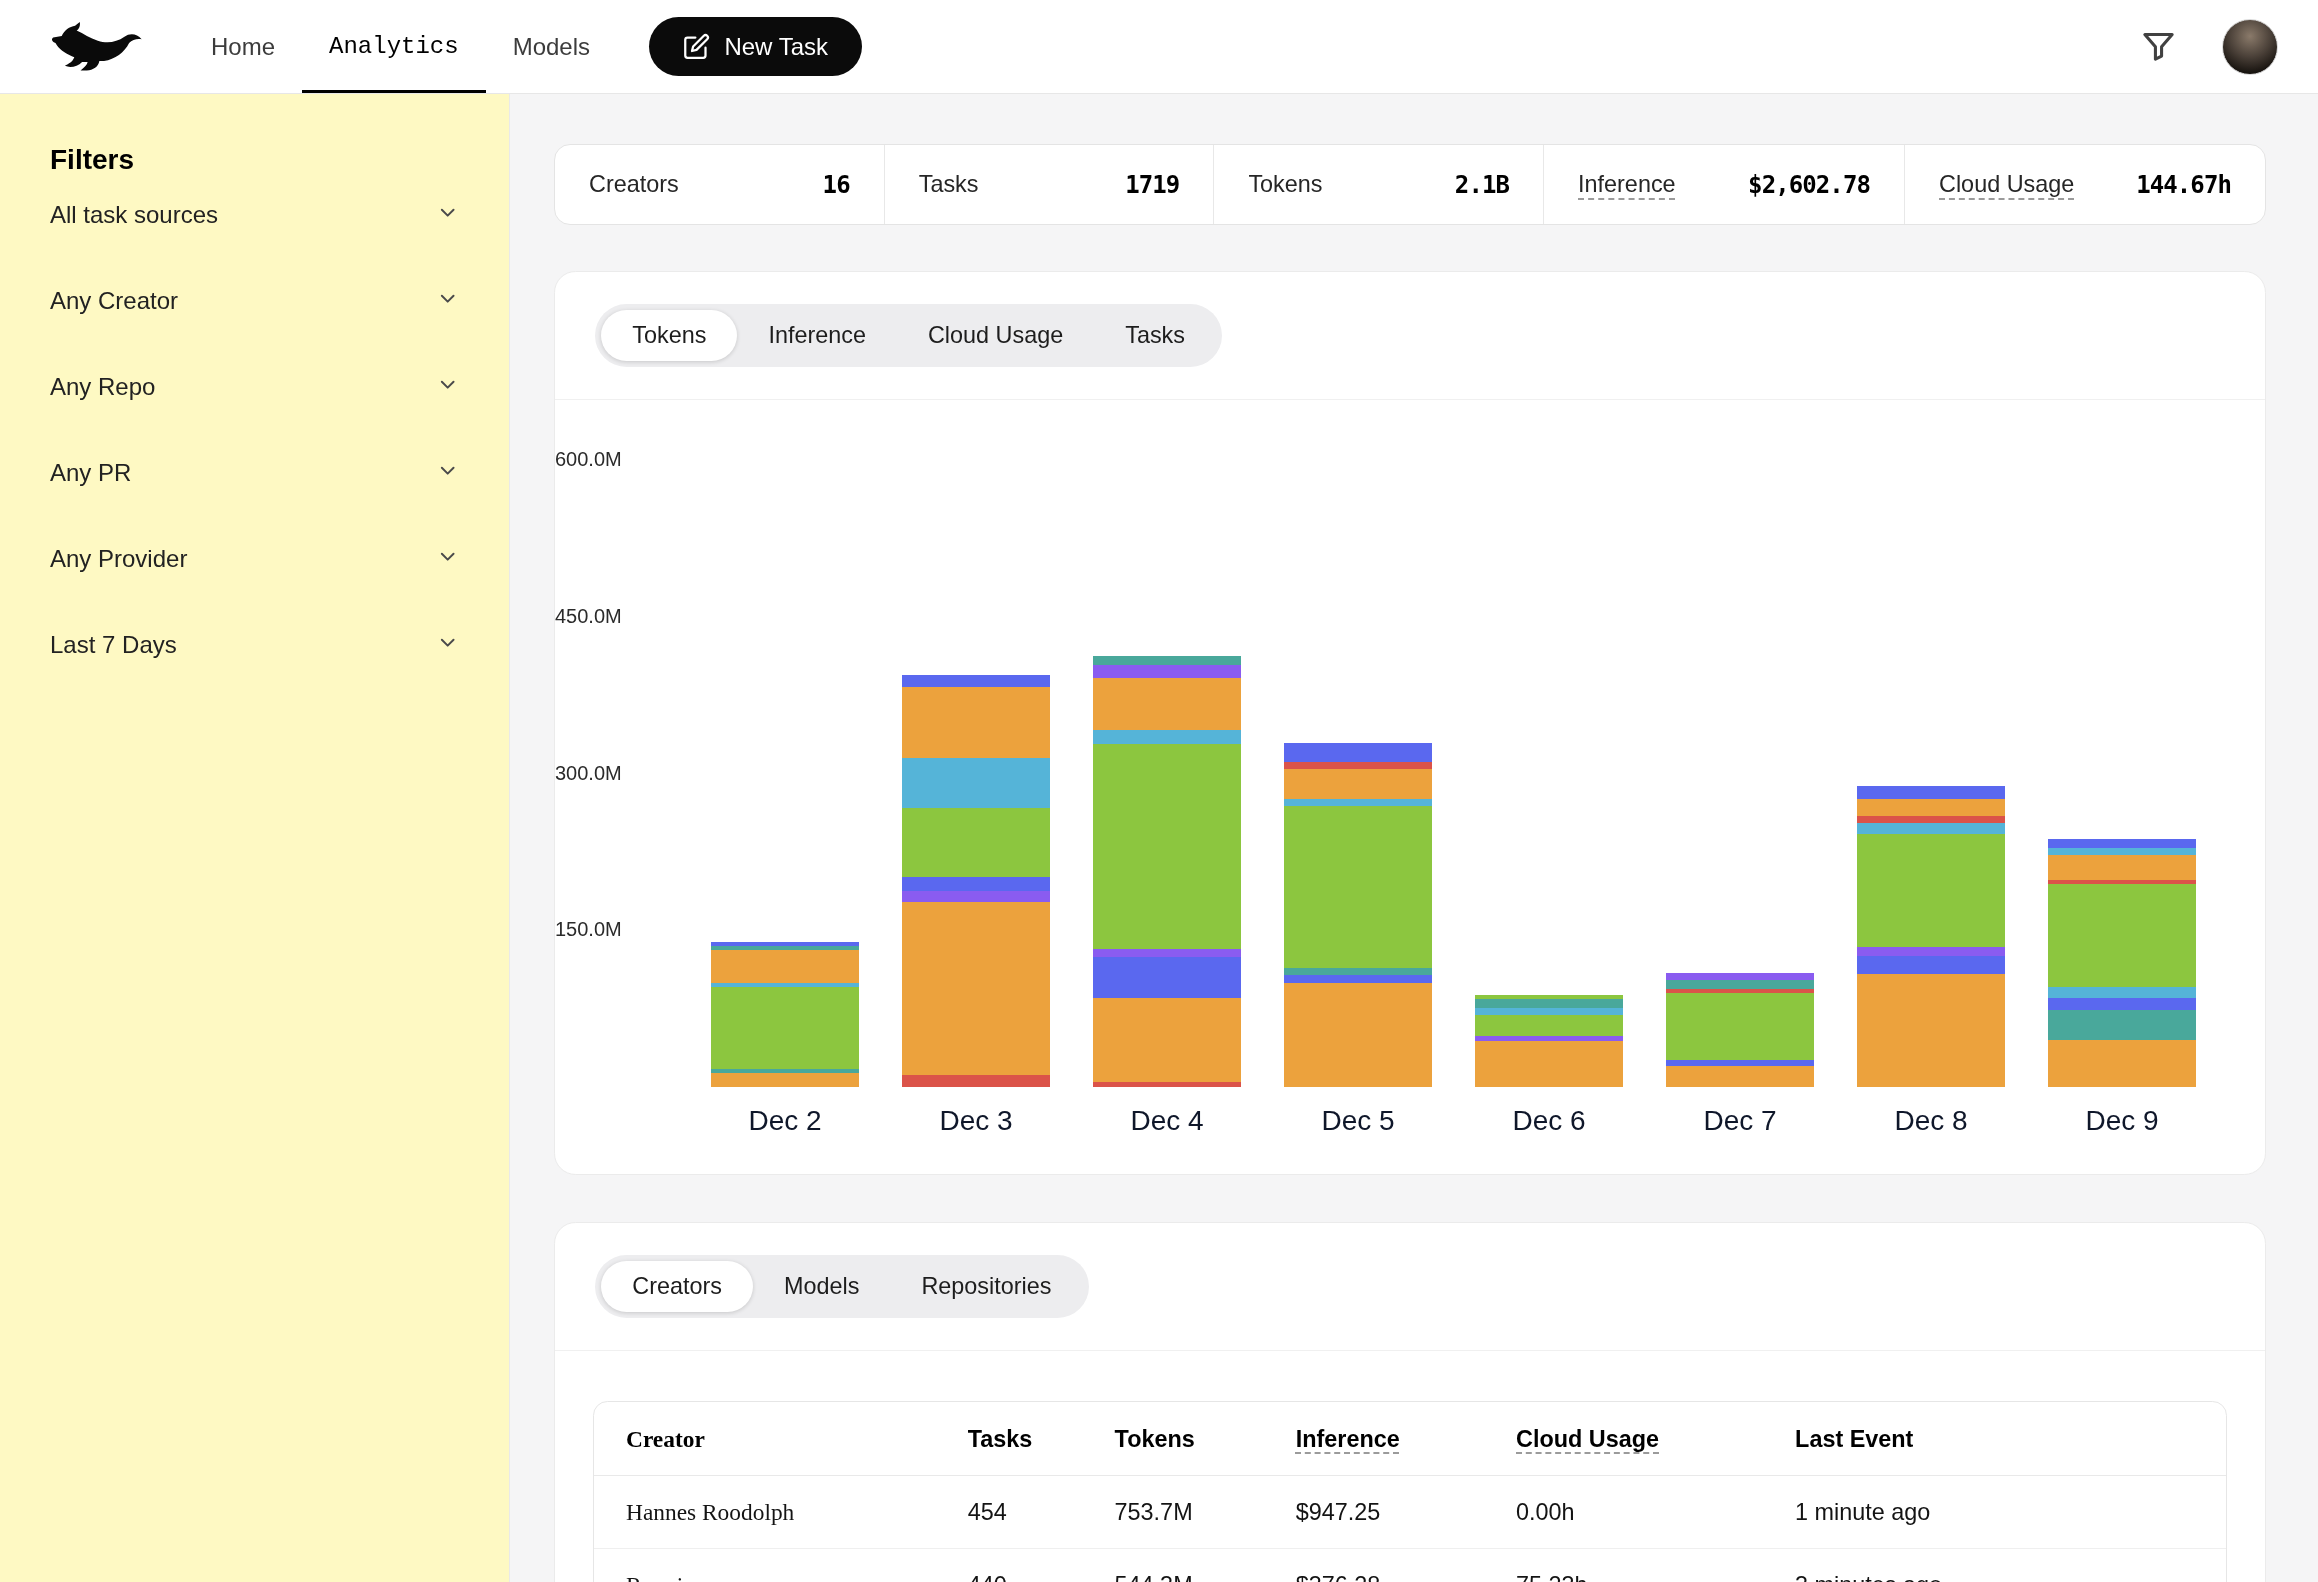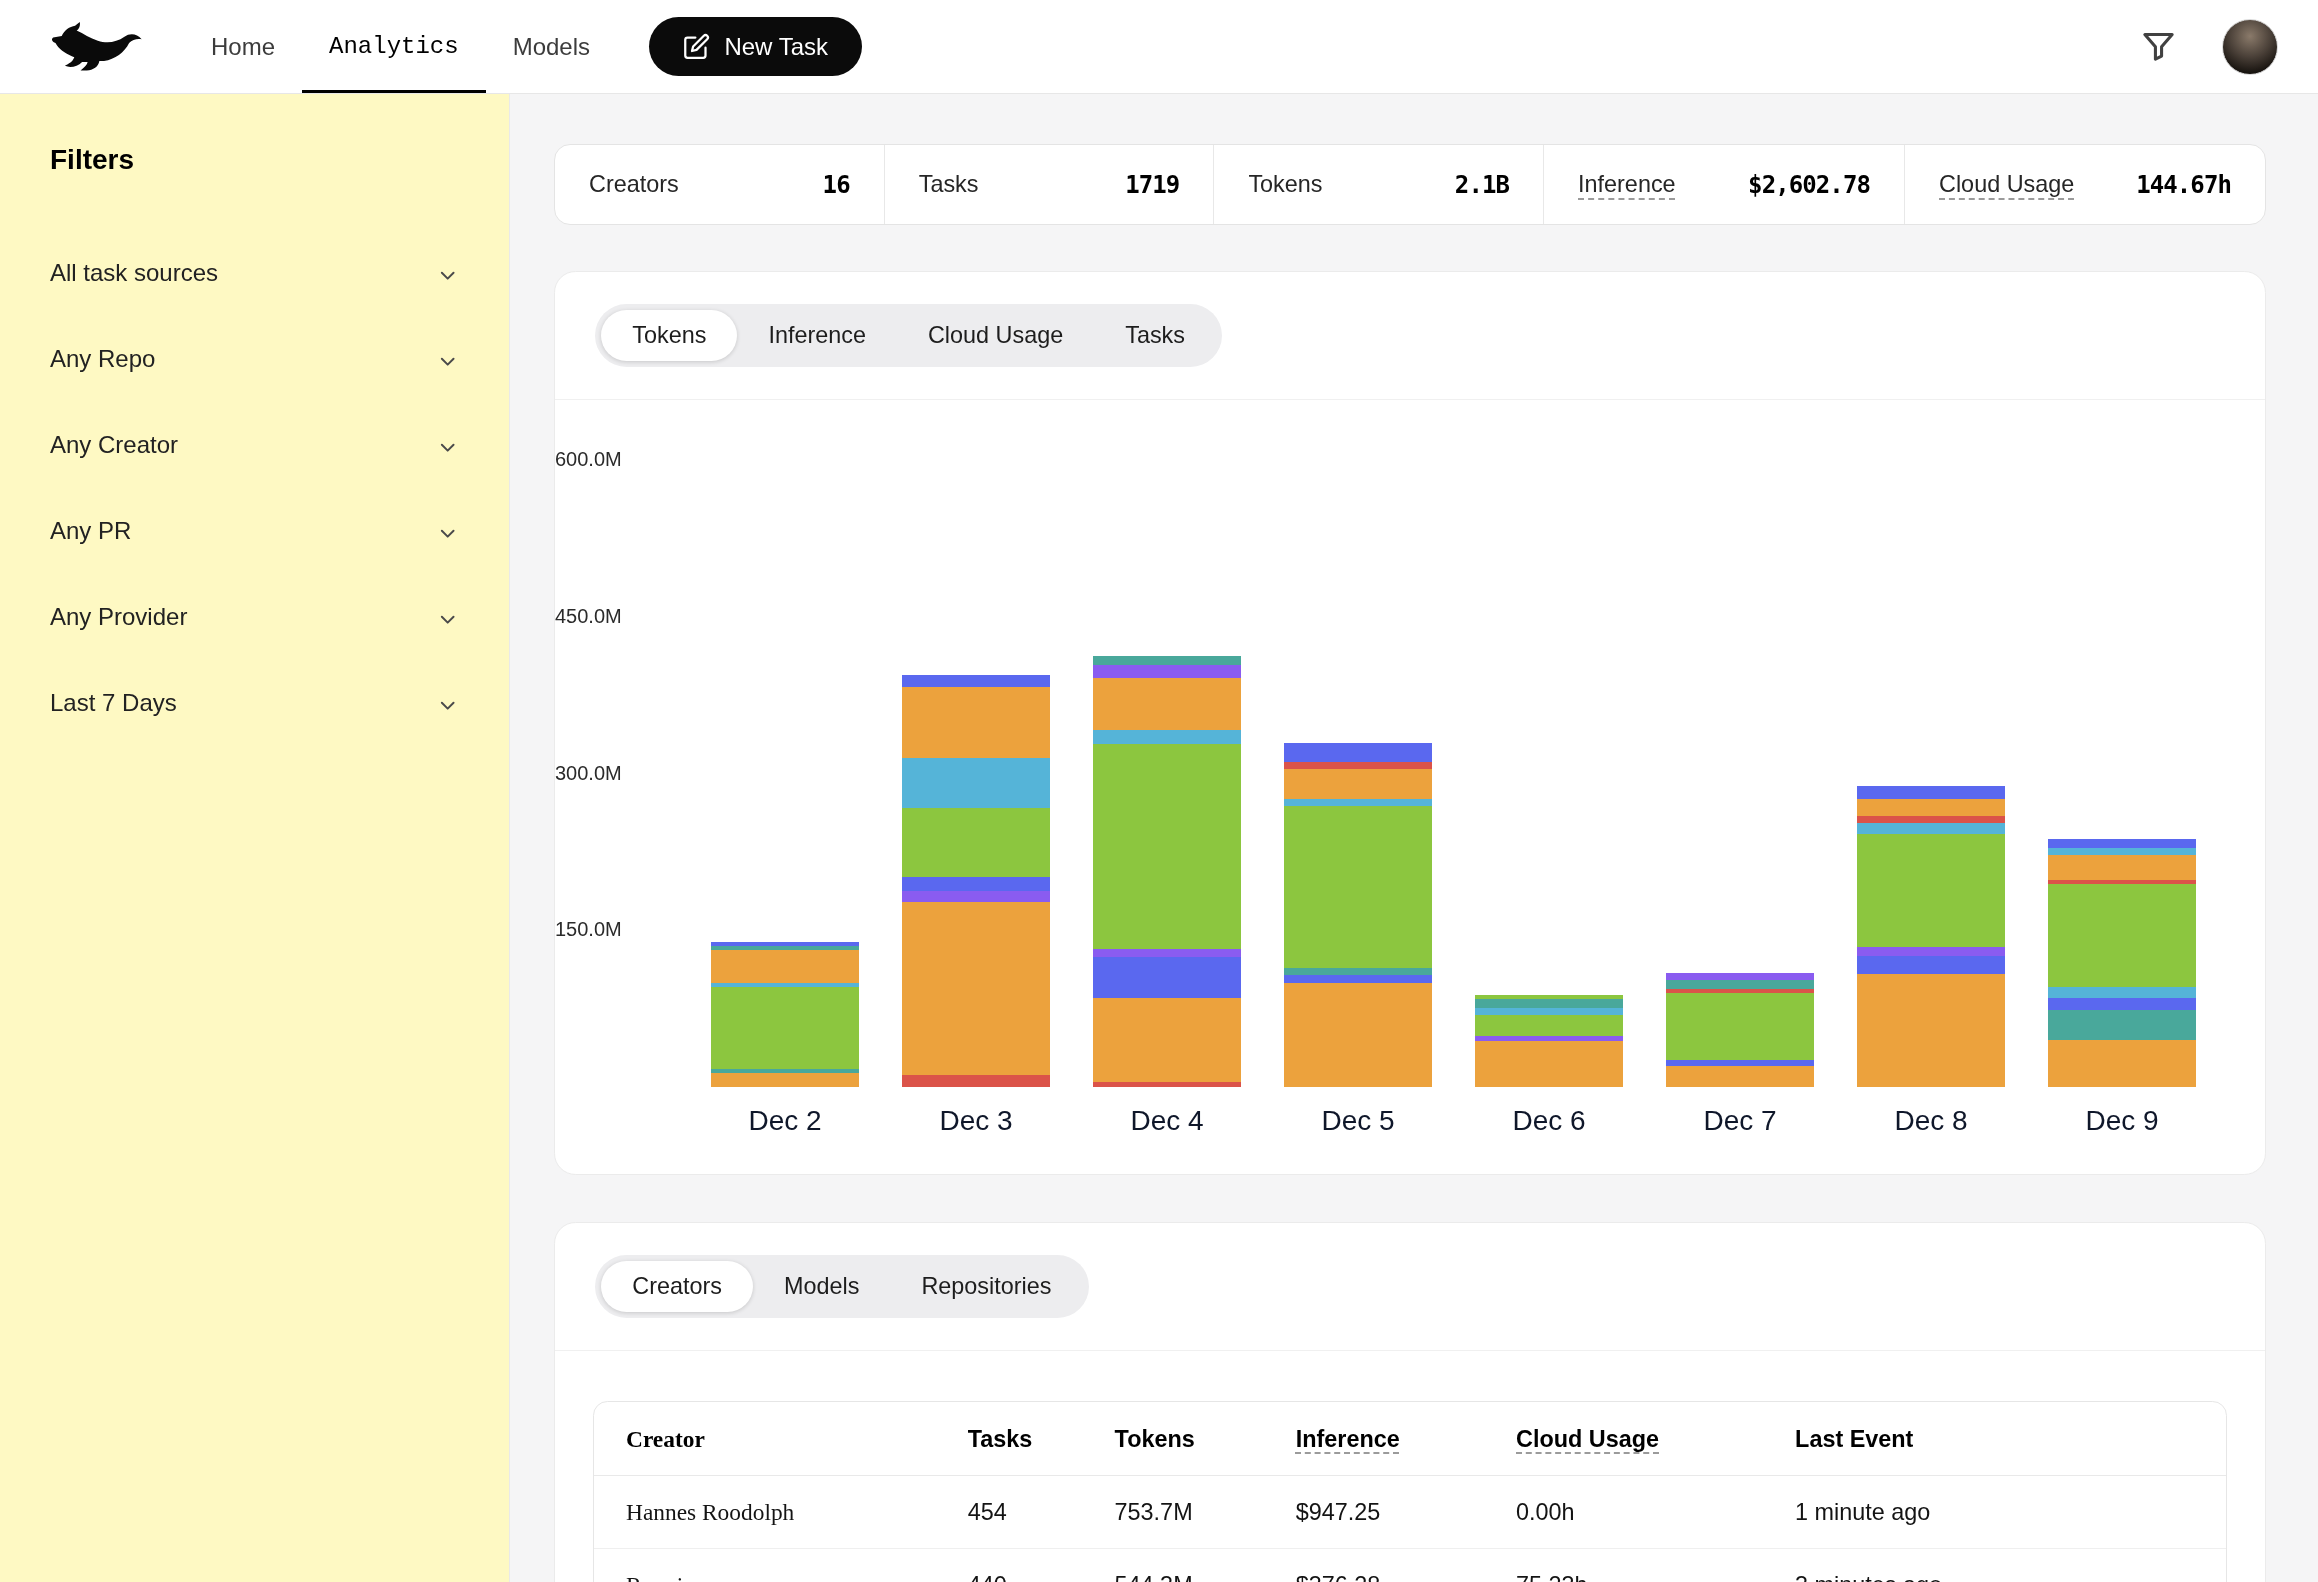--- a/index.html
+++ b/index.html
@@ -47,21 +47,21 @@
   }
 
   
   .sidebar {
     position: absolute; top: 94px; left: 0; bottom: 0; width: 510px;
     background: #fef9c3; border-right: 0.9px solid #e9e9e9;
     padding: 50px 50px 0 50px;
   }
   .sidebar-title { font-size: 28px; font-weight: 700; color: #000; margin: 0 0 25px 0; }
   .filter-row {
-    display: flex; justify-content: space-between; align-items: flex-end;
+    display: flex; justify-content: space-between; align-items: flex-start;
     height: 86px; font-size: 24px; color: #222; cursor: pointer;
   }
   .filter-row .chev { display: flex; align-items: center; }
 
   
   .main {
     position: absolute; top: 94px; left: 511px; right: 0; bottom: 0;
     padding: 50px 53px 0 43px; overflow: hidden; background: #f5f5f6;
   }
 
@@ -168,29 +168,29 @@
   <div>
       <div class="filter-row">
         <span>All task sources</span>
         <span class="chev">
           <svg width="23.4" height="23.4" viewBox="0 0 24 24" fill="none" stroke="#4a4a4a" stroke-width="2" stroke-linecap="round" stroke-linejoin="round">
             <path d="M6 9l6 6 6-6"></path>
           </svg>
         </span>
       </div>
       <div class="filter-row">
+        <span>Any Creator</span>
+        <span class="chev">
+          <svg width="23.4" height="23.4" viewBox="0 0 24 24" fill="none" stroke="#4a4a4a" stroke-width="2" stroke-linecap="round" stroke-linejoin="round">
+            <path d="M6 9l6 6 6-6"></path>
+          </svg>
+        </span>
+      </div>
+      <div class="filter-row">
         <span>Any Repo</span>
-        <span class="chev">
-          <svg width="23.4" height="23.4" viewBox="0 0 24 24" fill="none" stroke="#4a4a4a" stroke-width="2" stroke-linecap="round" stroke-linejoin="round">
-            <path d="M6 9l6 6 6-6"></path>
-          </svg>
-        </span>
-      </div>
-      <div class="filter-row">
-        <span>Any Creator</span>
         <span class="chev">
           <svg width="23.4" height="23.4" viewBox="0 0 24 24" fill="none" stroke="#4a4a4a" stroke-width="2" stroke-linecap="round" stroke-linejoin="round">
             <path d="M6 9l6 6 6-6"></path>
           </svg>
         </span>
       </div>
       <div class="filter-row">
         <span>Any PR</span>
         <span class="chev">
           <svg width="23.4" height="23.4" viewBox="0 0 24 24" fill="none" stroke="#4a4a4a" stroke-width="2" stroke-linecap="round" stroke-linejoin="round">

